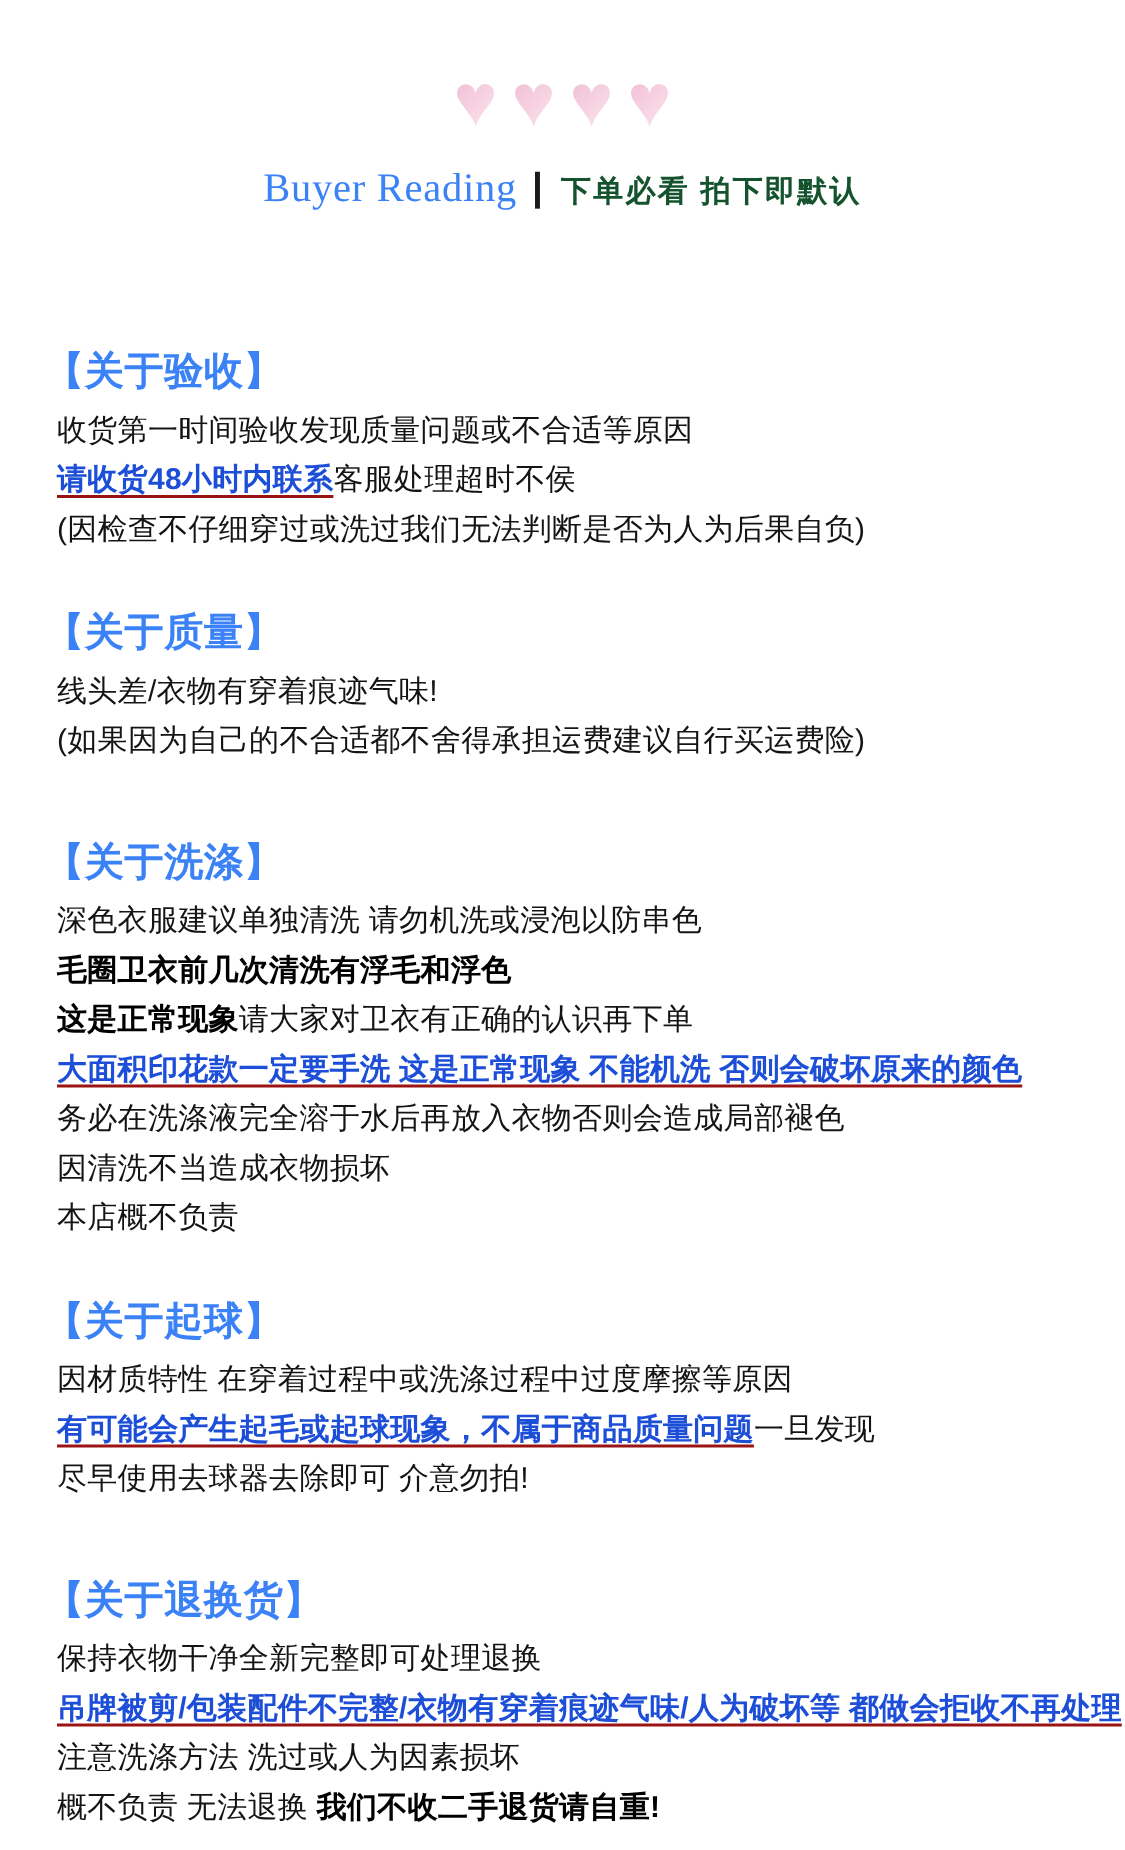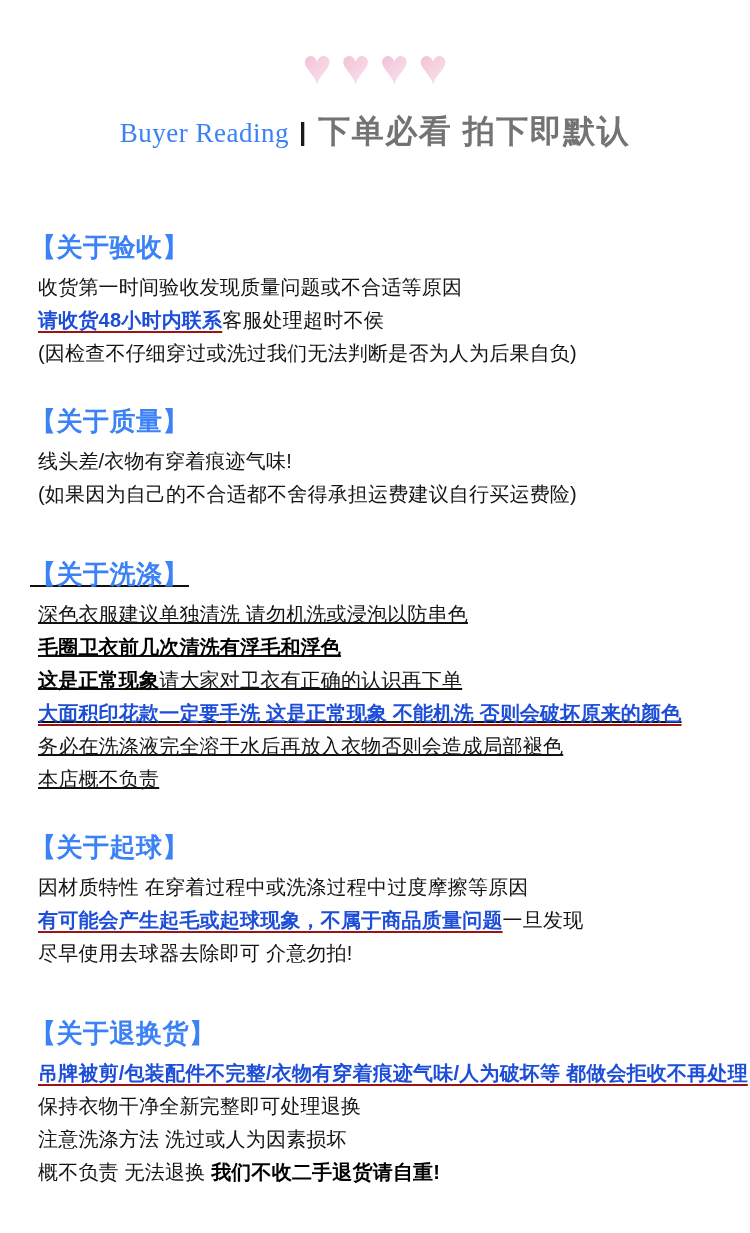--- a/index.html
+++ b/index.html
@@ -48,30 +48,30 @@
   }
   .title-sep {
     font-size: 26px;
     font-weight: 600;
     color: #1a1a1a;
     margin: 0 12px 0 10px;
     position: relative;
     top: -1px;
   }
   .title-zh {
-    font-size: 32px;
+    font-size: 20px;
     font-weight: 900;
-    color: #737373;
+    color: #14532d;
     letter-spacing: 1.5px;
   }
 
   
   .sec { margin-top: 34px; }
   .sec:nth-of-type(1) { margin-top: 84px; }
-  .sec:nth-of-type(3) { margin-top: 46px; text-decoration: underline; }
+  .sec:nth-of-type(3) { margin-top: 46px; }
   .sec:nth-of-type(5) { margin-top: 46px; }
   .sec-heading {
     margin: 0 0 7px 0;
     font-size: 26px;
     line-height: 34px;
     font-weight: 800;
     color: #3b82f6;
     letter-spacing: 0.5px;
   }
   .line {
@@ -122,30 +122,31 @@
         <p class="line"><span class="seg normal">线头差/衣物有穿着痕迹气味!</span></p>
         <p class="line"><span class="seg normal">(如果因为自己的不合适都不舍得承担运费建议自行买运费险)</span></p>
       </section>
       <section class="sec">
         <h2 class="sec-heading">【关于洗涤】</h2>
         <p class="line"><span class="seg normal">深色衣服建议单独清洗 请勿机洗或浸泡以防串色</span></p>
         <p class="line"><span class="seg bold">毛圈卫衣前几次清洗有浮毛和浮色</span></p>
         <p class="line"><span class="seg bold">这是正常现象</span><span class="seg normal">请大家对卫衣有正确的认识再下单</span></p>
         <p class="line"><span class="seg red">大面积印花款一定要手洗 这是正常现象 不能机洗 否则会破坏原来的颜色</span></p>
         <p class="line"><span class="seg normal">务必在洗涤液完全溶于水后再放入衣物否则会造成局部褪色</span></p>
+        <p class="line"><span class="seg normal">因清洗不当造成衣物损坏</span></p>
         <p class="line"><span class="seg normal">本店概不负责</span></p>
       </section>
       <section class="sec">
         <h2 class="sec-heading">【关于起球】</h2>
         <p class="line"><span class="seg normal">因材质特性 在穿着过程中或洗涤过程中过度摩擦等原因</span></p>
         <p class="line"><span class="seg red">有可能会产生起毛或起球现象，不属于商品质量问题</span><span class="seg normal">一旦发现</span></p>
         <p class="line"><span class="seg normal">尽早使用去球器去除即可 介意勿拍!</span></p>
       </section>
       <section class="sec">
         <h2 class="sec-heading">【关于退换货】</h2>
+        <p class="line"><span class="seg normal">保持衣物干净全新完整即可处理退换</span></p>
         <p class="line"><span class="seg red">吊牌被剪/包装配件不完整/衣物有穿着痕迹气味/人为破坏等 都做会拒收不再处理</span></p>
-        <p class="line"><span class="seg normal">保持衣物干净全新完整即可处理退换</span></p>
         <p class="line"><span class="seg normal">注意洗涤方法 洗过或人为因素损坏</span></p>
         <p class="line"><span class="seg normal">概不负责 无法退换 </span><span class="seg bold">我们不收二手退货请自重!</span></p>
       </section>
     </div>
 
 </div>
 
 </body></html>

